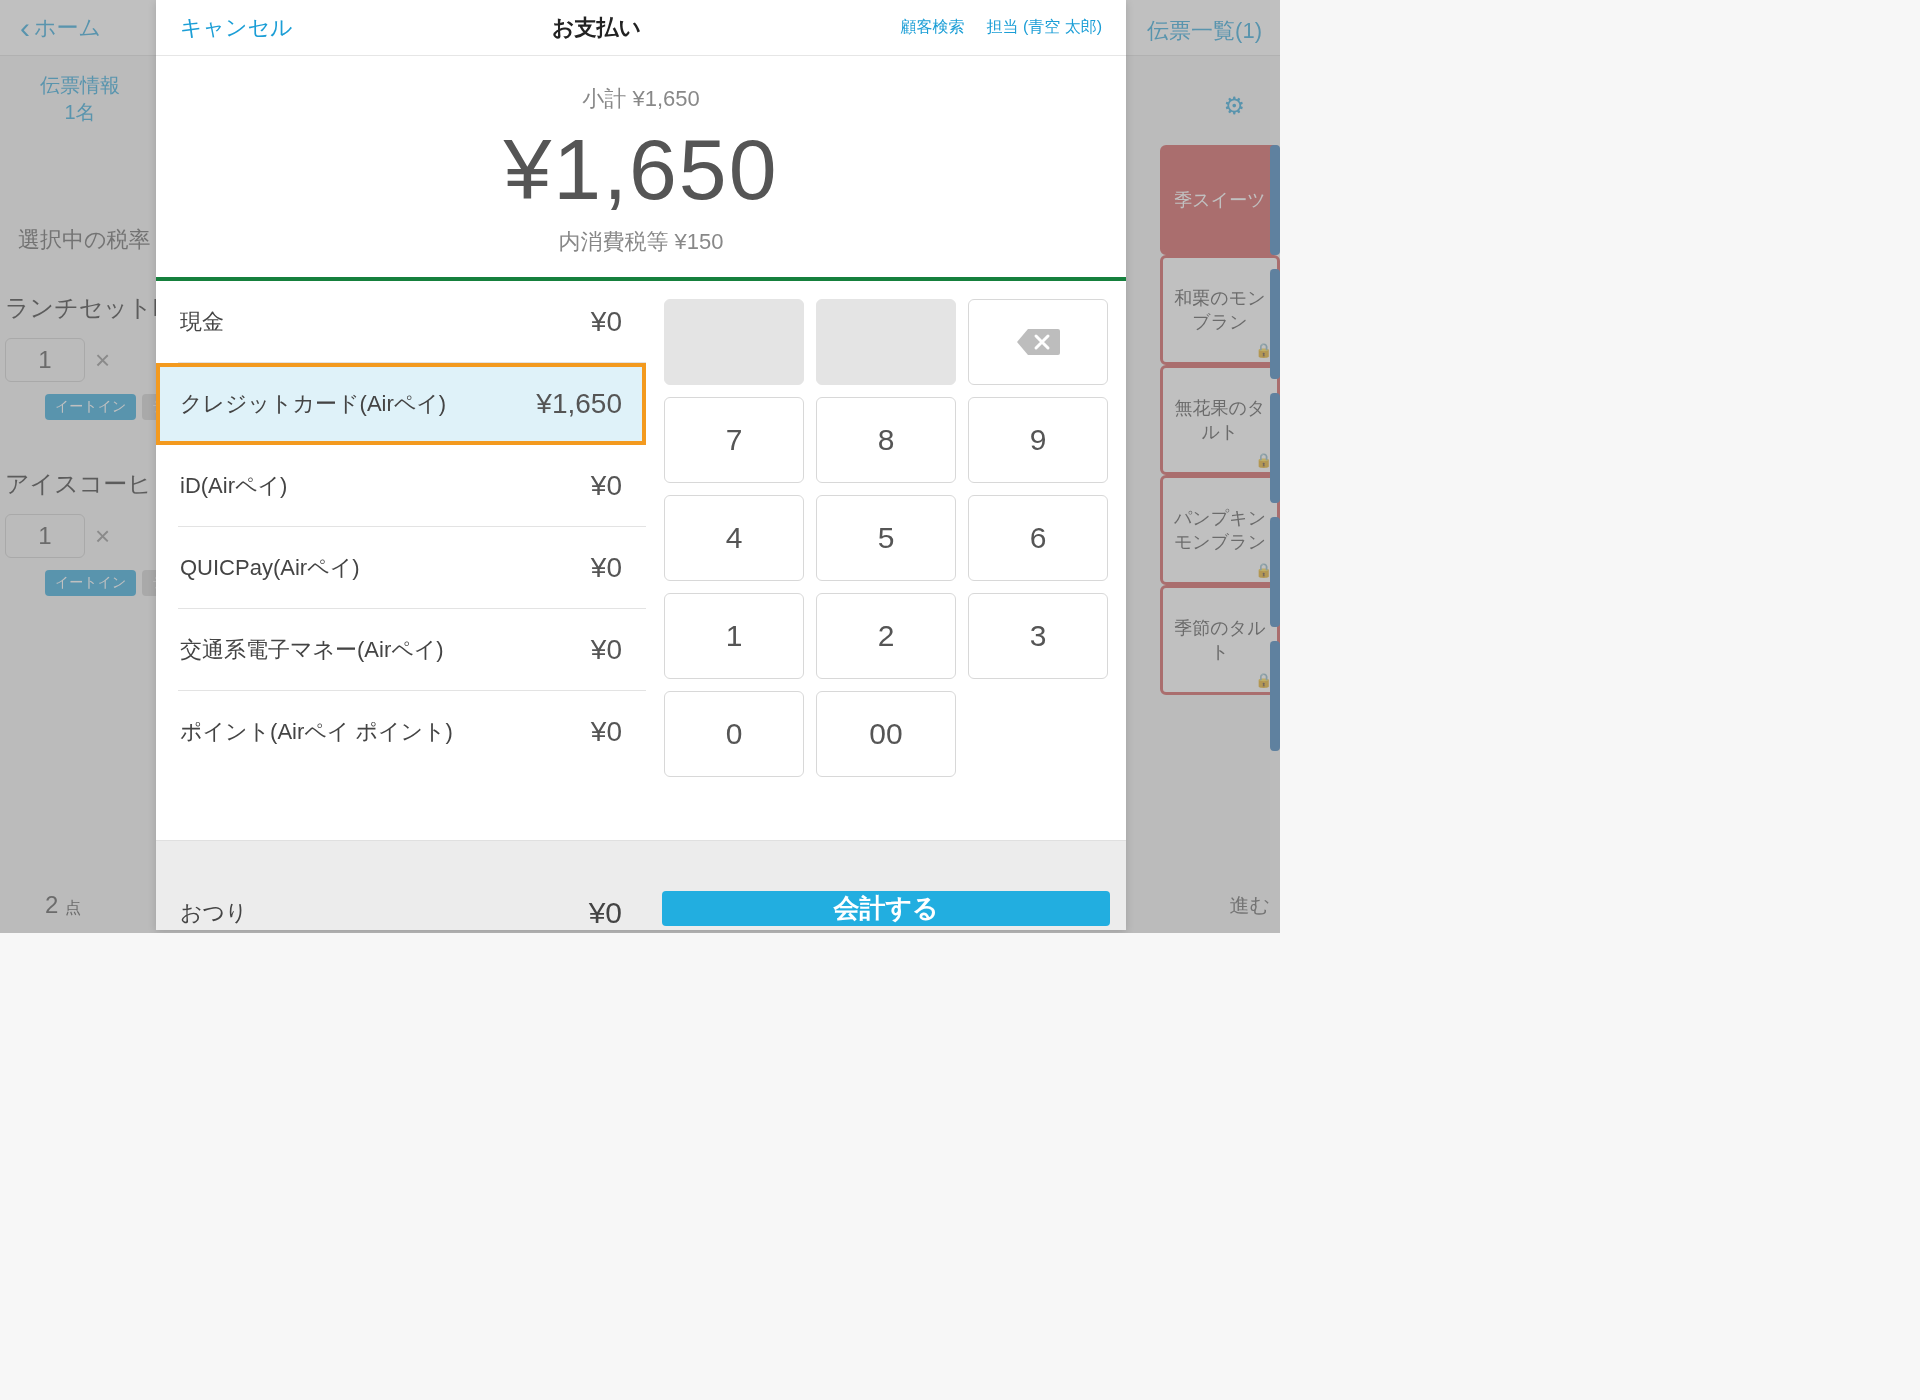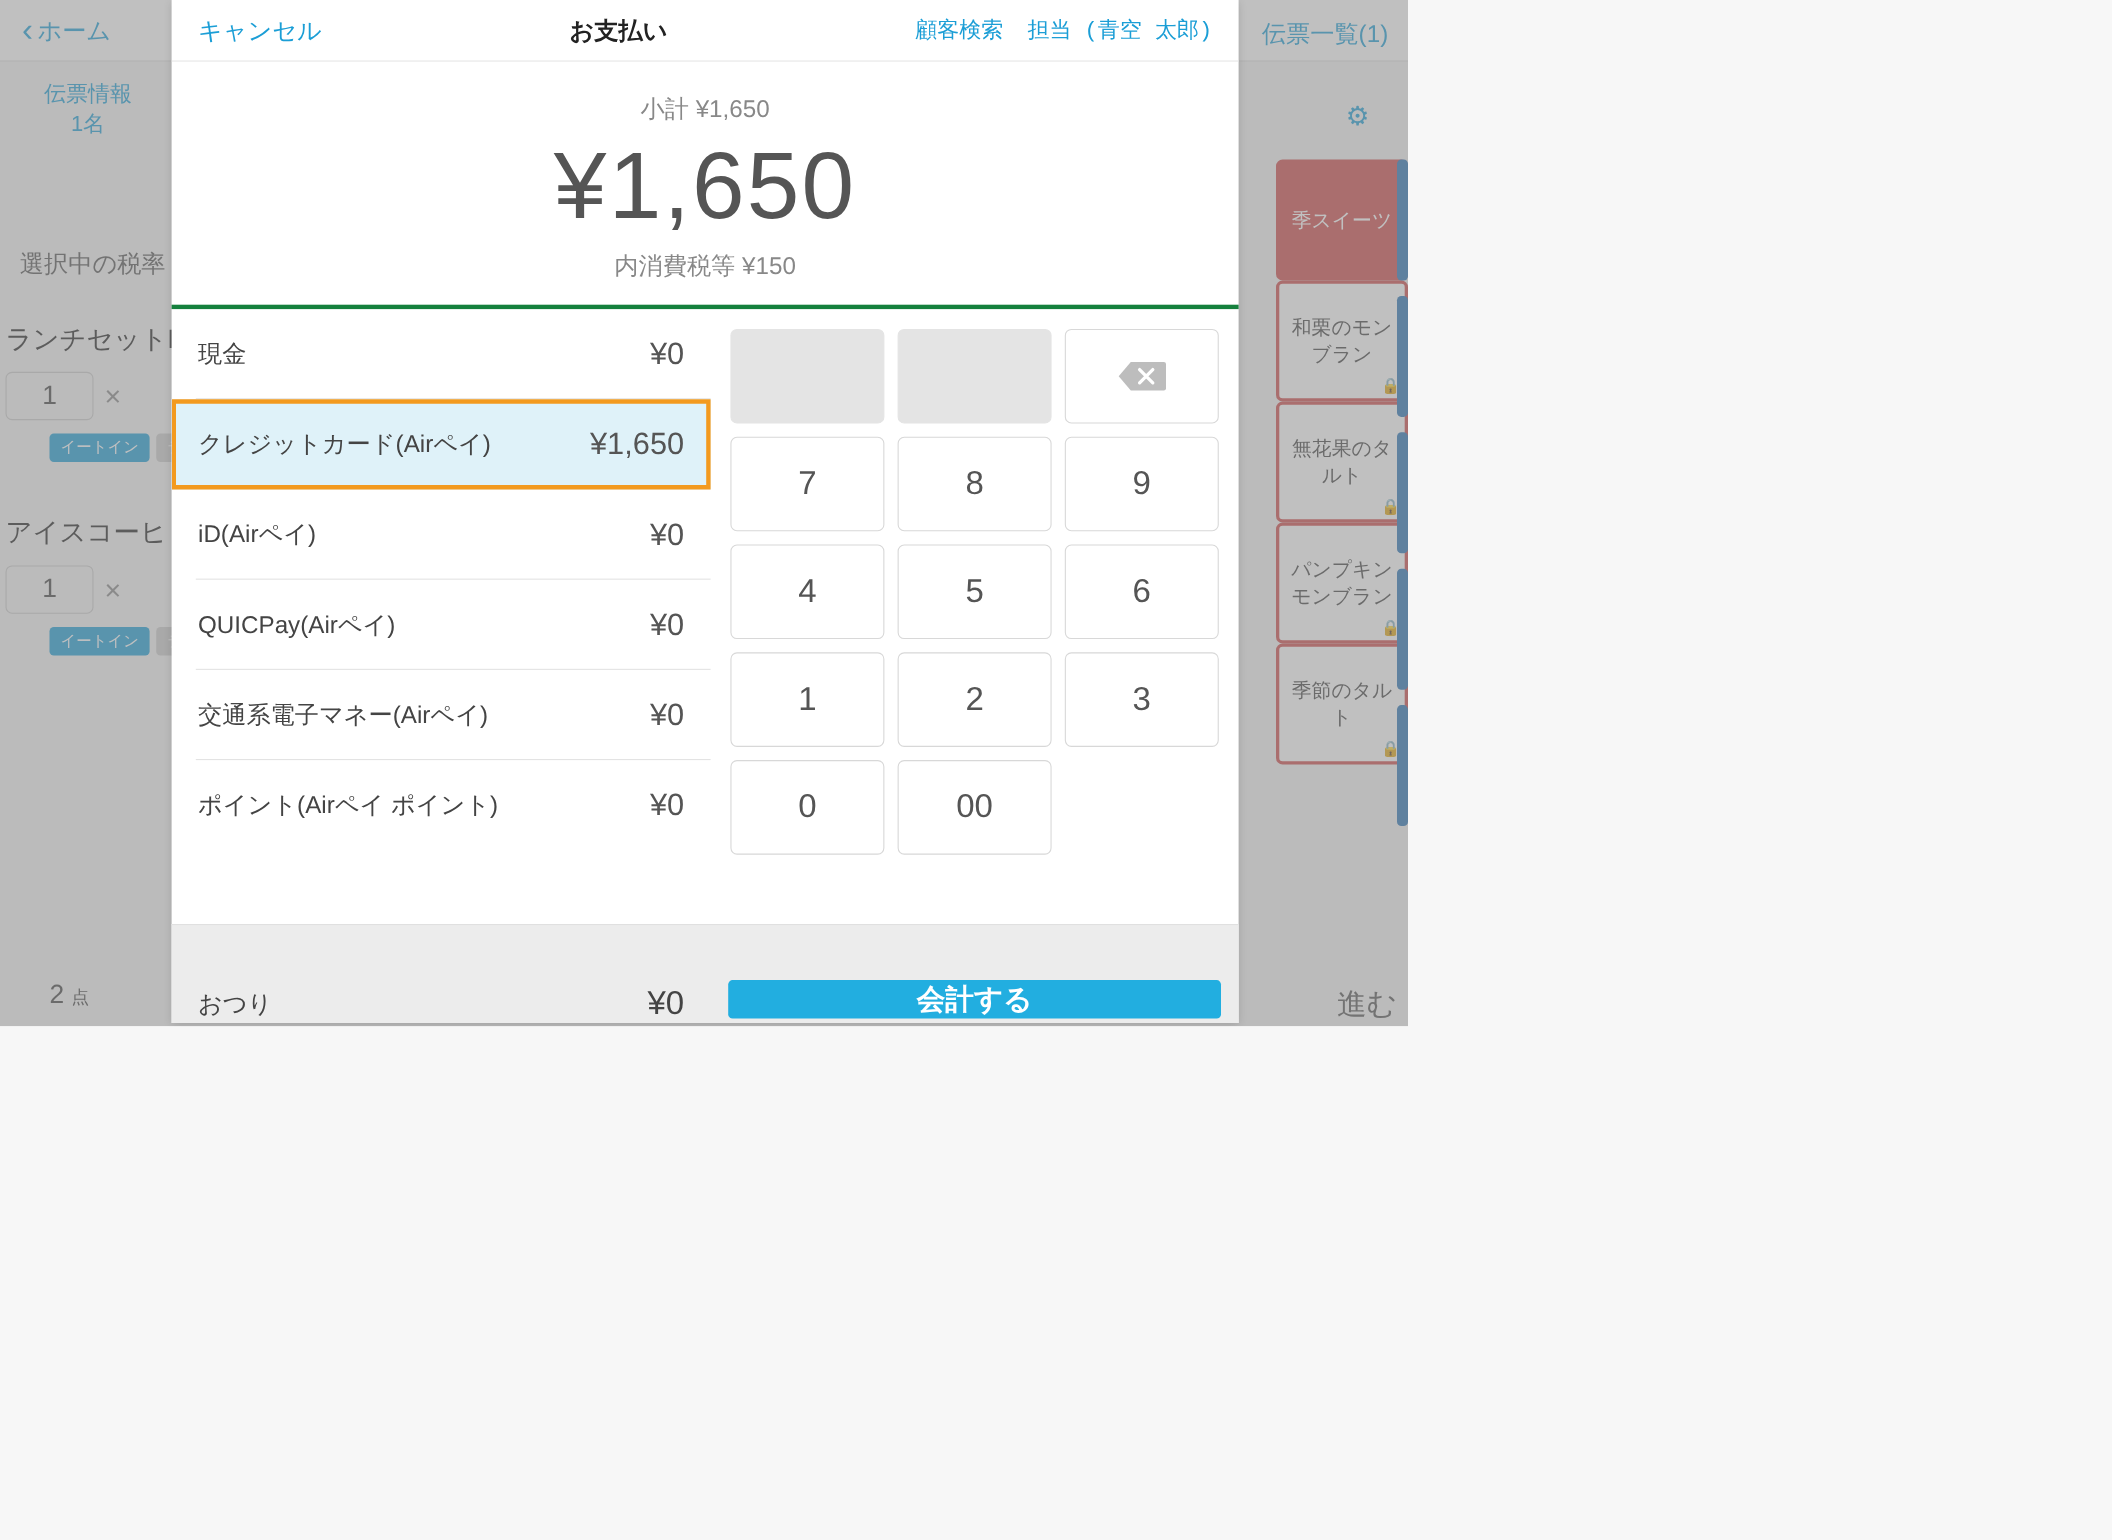--- a/index.html
+++ b/index.html
@@ -50,41 +50,41 @@
     .bg-tiles{ position:absolute; right:0; top:145px; width:120px; display:flex; flex-direction:column; }
     .tile{
       height:110px; border-radius:6px; background:#fff; border:1px solid #ddd;
       display:flex; align-items:center; justify-content:center; text-align:center;
       font-size:18px; padding:6px; color:#444;
     }
     .tile.red-fill{ background:#cf4a4a; color:#fff; border:3px solid #cf4a4a;}
     .tile.red-outline{ border:3px solid #cf4a4a;}
     .tile .lock{ position:absolute; right:4px; bottom:4px; font-size:14px; color:#aaa;}
 
-    .bg-proceed{ position:absolute; right:10px; bottom:2px; font-size:27px; color:#555;margin-top:12px;}
+    .bg-proceed{ position:absolute; right:10px; bottom:14px; font-size:20px; color:#555;margin-top:12px;}
 
     
     .edge-stripe{ position:absolute; right:0; width:10px; height:110px; background:#2873b6; border-radius:4px;}
 
     
     .modal{
       position:absolute; left:156px; top:0; width:970px; height:930px;
       background:#fff; border-radius:0;
       display:flex; flex-direction:column;
       box-shadow:0 2px 8px rgba(0,0,0,0.15);
     }
     .m-header{
       height:56px; border-bottom:1px solid #e6e6e6;
       display:flex; align-items:center; justify-content:space-between;
       padding:0 24px;
     }
     .m-cancel{ color:#1b9ed6; font-size:22px; }
     .m-title{ font-size:22px; font-weight:600; color:#222;}
     .m-right{ display:flex; gap:22px;}
-    .m-link{ color:#1b9ed6; font-size:20px;font-family:Liberation Mono, monospace;}
+    .m-link{ color:#1b9ed6; font-size:16px;}
 
     .m-summary{ text-align:center; padding:28px 0 20px; }
     .subtotal{ color:#888; font-size:22px;}
     .total{ font-size:86px; font-weight:300; color:#555; letter-spacing:2px; margin:6px 0 8px;}
     .tax{ color:#888; font-size:22px;}
 
     .m-body{ flex:1; display:flex; border-top:4px solid #15803d; overflow:hidden;}
 
     
     .paylist{ width:490px; }

